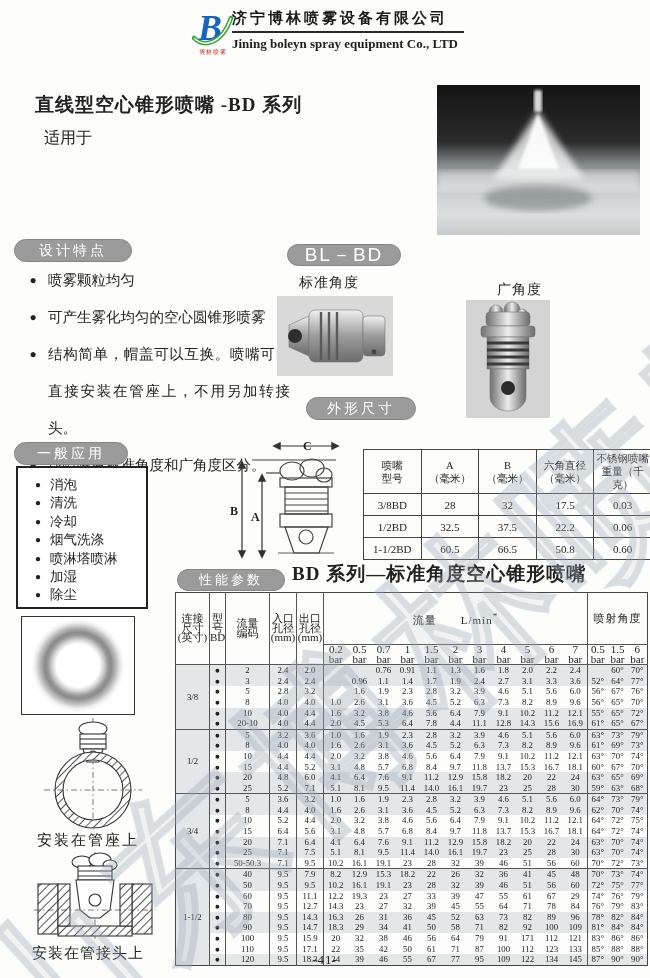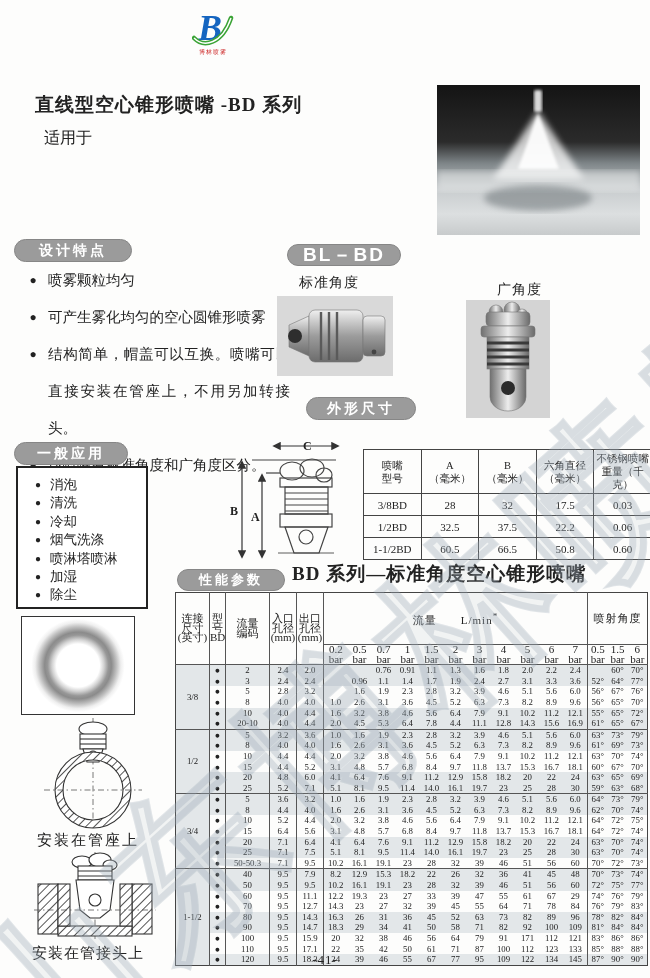--- a/index.html
+++ b/index.html
@@ -16,21 +16,21 @@
   .company{position:absolute;left:232px;top:9px;width:232px;}
   .co-cn{font-size:15px;font-weight:bold;letter-spacing:3px;color:#1a1a1a;
          border-bottom:2px solid #2a2a2a;padding-bottom:3px;white-space:nowrap;}
   .co-en{font-size:13px;font-weight:bold;margin-top:3px;white-space:nowrap;}
   
   .title-main{position:absolute;left:35px;top:92px;font-size:19px;font-weight:600;letter-spacing:1px;}
   .title-fit{position:absolute;left:44px;top:128px;font-size:16px;}
   .title-uses{position:absolute;left:38px;top:155px;font-size:16.5px;letter-spacing:1px;}
   
   .badge{position:absolute;background:#9b9b9b;border:1px solid #868686;color:#fff;
-         font-family:"Liberation Sans",sans-serif;font-weight:bold;text-align:center;
+         font-family:"Liberation Sans",sans-serif;font-weight:normal;text-align:center;
          border-radius:12px;letter-spacing:3px;}
   .b-design{left:14px;top:239px;width:116px;height:21px;font-size:14px;line-height:21px;}
   .b-apps{left:14px;top:442px;width:112px;height:21px;font-size:14px;line-height:21px;}
   .b-dims{left:306px;top:397px;width:108px;height:21px;font-size:14px;line-height:21px;}
   .b-perf{left:177px;top:569px;width:106px;height:20px;font-size:13px;line-height:20px;}
   .b-bd{left:287px;top:244px;width:112px;height:20px;font-size:19px;line-height:20px;letter-spacing:2px;}
   .b-bdw{left:452px;top:244px;width:136px;height:20px;font-size:13px;line-height:20px;letter-spacing:2px;}
   
   .design-list{position:absolute;left:18px;top:262px;width:272px;list-style:none;margin:0;padding:0;}
   .design-list li{display:flex;font-size:14.5px;line-height:37px;text-align:justify;}
@@ -82,20 +82,24 @@
 <body>
 
 <div class="page">
 
   <svg class="logo" viewBox="0 0 42 48">
     <text x="6" y="34" font-size="36" font-weight="bold" font-style="italic" font-family="Liberation Serif, serif" fill="#1565c0">B</text>
     <path d="M2,32 C 12,42 30,38 39,12" stroke="#3aa335" stroke-width="4.5" fill="none" stroke-linecap="round"></path>
     <path d="M2,32 C 12,42 30,38 39,12" stroke="#ffffff" stroke-width="1.4" fill="none"></path>
   </svg>
   <div class="logo-cap">博林喷雾</div>
+  <div class="company">
+    <div class="co-cn">济宁博林喷雾设备有限公司</div>
+    <div class="co-en">Jining boleyn spray equipment Co., LTD</div>
+  </div>
 
   <div class="title-main">直线型空心锥形喷嘴 -BD 系列</div>
   <div class="title-fit">适用于</div>
 
   <svg class="photo" viewBox="0 0 203 150">
     <defs>
       <linearGradient id="gph" x1="0" y1="0" x2="0" y2="1">
         <stop offset="0" stop-color="#141414"></stop>
           <stop offset="0.38" stop-color="#2b2b2b"></stop>
         <stop offset="0.52" stop-color="#7d8487"></stop>

